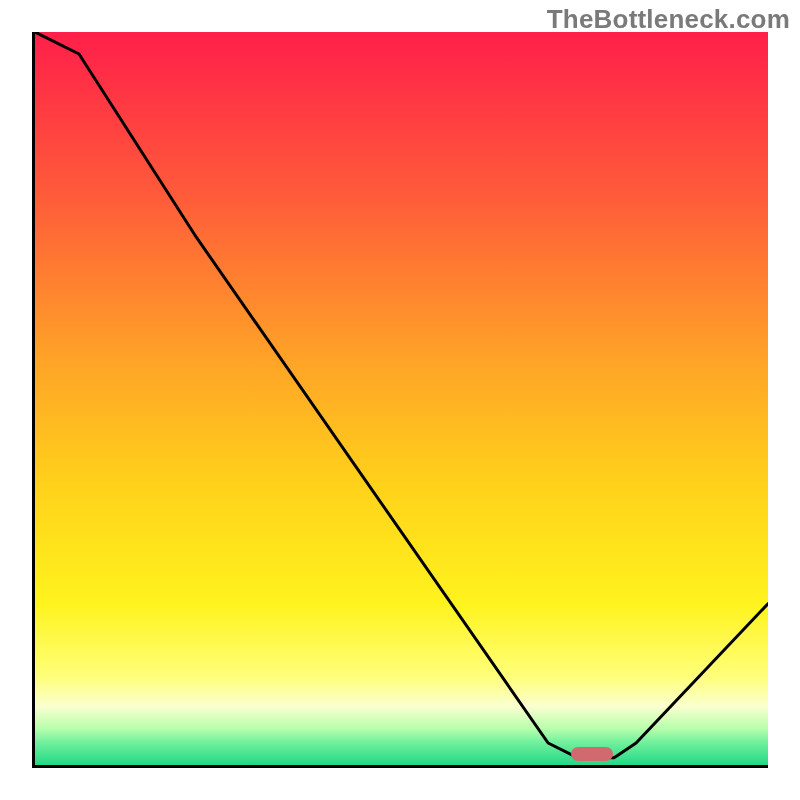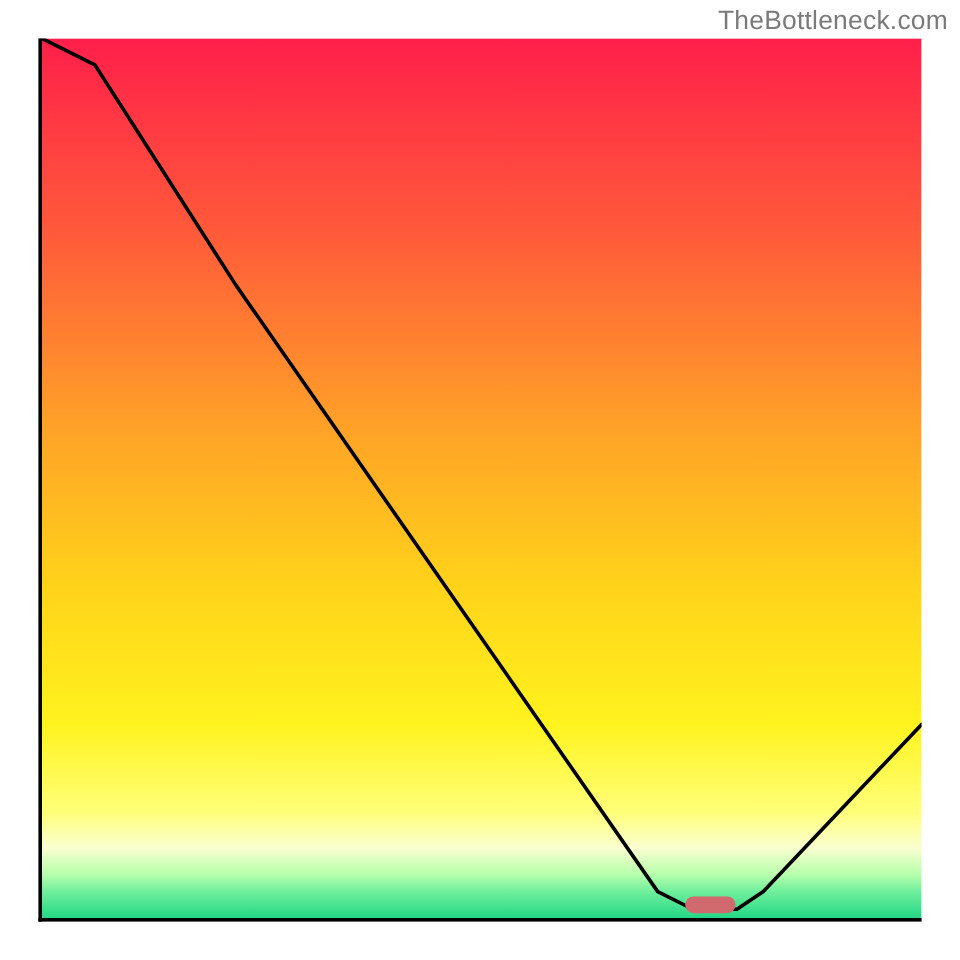--- a/index.html
+++ b/index.html
@@ -14,22 +14,22 @@
   .container {
     position: relative;
     width: 800px;
     height: 800px;
   }
   .watermark {
     position: absolute;
     top: 4px;
     right: 10px;
     color: #7a7a7a;
-    font-size: 22px;
-    font-weight: 400;
+    font-size: 26px;
+    font-weight: 700;
     letter-spacing: 0.2px;
     margin-left: 40px;
   }
   .plot-frame {
     position: absolute;
     left: 32px;
     top: 32px;
     width: 736px;
     height: 736px;
     border-left: 3px solid #000;

